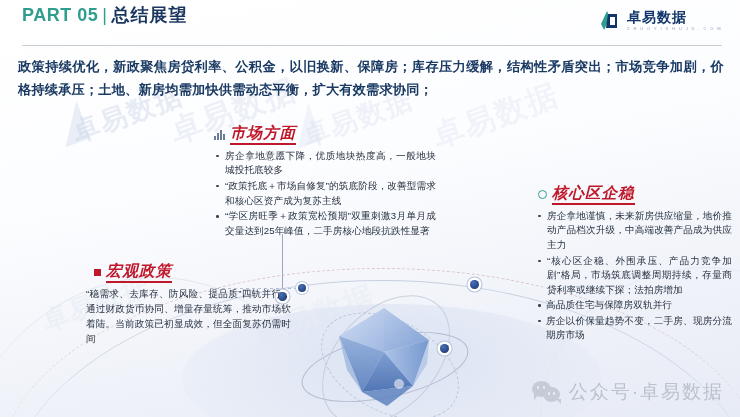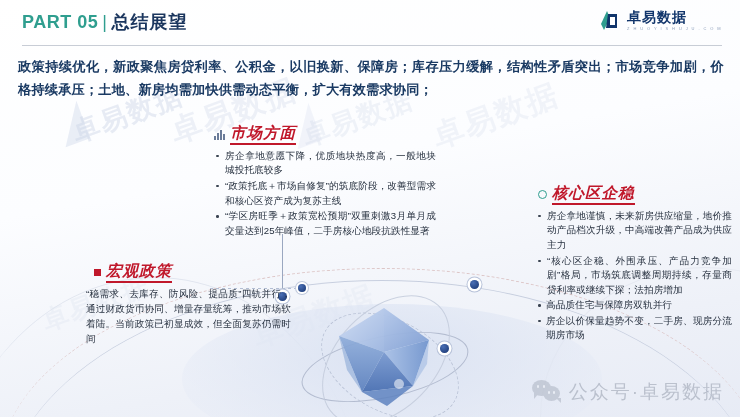--- a/index.html
+++ b/index.html
@@ -45,21 +45,21 @@
 
   
   .hdr {
     position: absolute; left: 0; top: 0; width: 740px; height: 47px;
   }
   .hdr-rule {
     position: absolute; left: 22px; right: 18px; top: 45px;
     height: 1px; background: #c8cdd6;
   }
   .part-title {
-    position: absolute; left: 22px; top: 10px;
+    position: absolute; left: 22px; top: 3px;
     font-size: 18px; font-weight: 700; letter-spacing: .5px;
     white-space: nowrap;
   }
   .part-title .pt-en { color: #2f9e8f; }
   .part-title .pt-bar { color: #2f9e8f; margin: 0 4px; font-weight: 400; }
   .part-title .pt-cn { color: #1b365e; letter-spacing: 1px; }
 
   .logo { position: absolute; right: 18px; top: 8px; display: flex; align-items: center; gap: 4px; }
   .logo-mark {
     position: relative; width: 25px; height: 25px;
@@ -163,21 +163,21 @@
   
   .connector { position:absolute; left: 210px; top: 281px; width: 95px; height: 14px; }
   .connector .ln { position:absolute; left:0; top:7px; width:95px; height:1px;
       background: repeating-linear-gradient(to right, #b3bed4 0 3px, transparent 3px 6px); }
   .connector .dt { position:absolute; left:88px; top:3px; width:8px;height:8px;border-radius:50%;
       background: radial-gradient(circle at 35% 30%, #4a6fb5, #16336e); box-shadow:0 0 0 2px #fff,0 0 0 3px #c0c9dc;}
 
   
   .wechat {
     position: absolute; right: 16px; bottom: 12px;
-    display: flex; gap: 7px;
+    display: flex; align-items: center; gap: 7px;
     opacity: .42;
     margin-top: 43px;
   }
   .wechat-label {
     font-size: 19px; font-weight: 400; color: #7c8596; letter-spacing: 2px;
     white-space: nowrap;
   }
   .wechat-icon { width: 30px; height: 24px; position: relative; }
   .wechat-icon .b1, .wechat-icon .b2 {
     position: absolute; border-radius: 50%; background: #9aa2b1;

